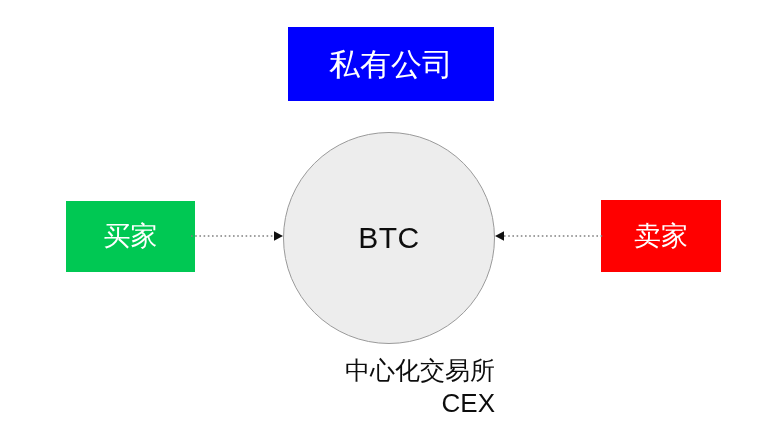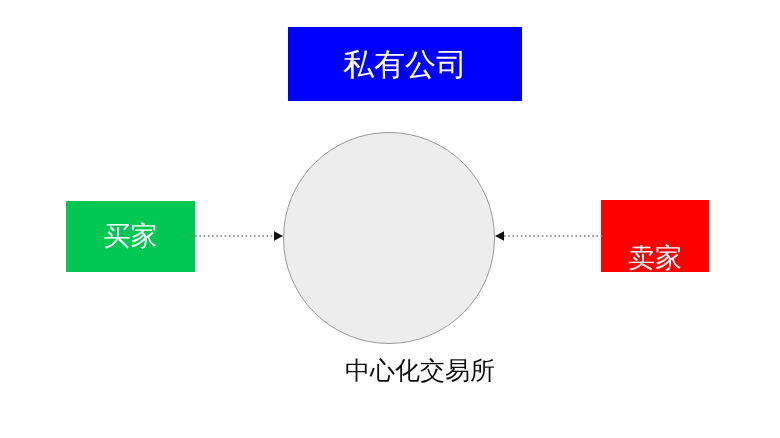--- a/index.html
+++ b/index.html
@@ -26,43 +26,42 @@
     justify-content: center;
     box-sizing: border-box;
     color: #ffffff;
     line-height: 1;
     white-space: nowrap;
   }
 
   #box-private {
     left: 288px;
     top: 27px;
-    width: 234px;
+    width: 206px;
     height: 74px;
     background: #0000ff;
     font-size: 31px;
   }
 
   #box-buyer {
     left: 66px;
     top: 201px;
     width: 129px;
     height: 71px;
     background: #00c853;
     font-size: 27px;
   }
 
   #box-seller {
     left: 601px;
     top: 200px;
-    width: 108px;
+    width: 120px;
     height: 72px;
     background: #ff0000;
     font-size: 27px;
-    align-items: flex-end;
   }
 
   
   #circle-cex {
     position: absolute;
     left: 283px;
     top: 132px;
     width: 212px;
     height: 212px;
     border-radius: 50%;
@@ -137,24 +136,26 @@
     <span>买家</span>
   </div>
 
   <div class="node-box" id="box-seller">
     <span>卖家</span>
   </div>
 
   <div id="circle-cex"></div>
 
   <div id="circle-labels">
+    <span class="coin">BTC</span>
   </div>
 
   <div id="caption-cex">
     <span>中心化交易所</span>
+    <span class="line2">CEX</span>
   </div>
 
   <svg class="connector" id="arrow-buyer-to-cex" viewBox="0 0 94 12" preserveAspectRatio="none">
     <line x1="0" y1="6" x2="83" y2="6" stroke="#808080" stroke-width="1.6" stroke-dasharray="1.6 2.6" stroke-linecap="butt"></line>
     <polygon points="83,1.2 92,6 83,10.8" fill="#111111"></polygon>
   </svg>
 
   <svg class="connector" id="arrow-seller-to-cex" viewBox="0 0 110 12" preserveAspectRatio="none">
     <line x1="11" y1="6" x2="110" y2="6" stroke="#808080" stroke-width="1.6" stroke-dasharray="1.6 2.6" stroke-linecap="butt"></line>
     <polygon points="11,1.2 2,6 11,10.8" fill="#111111"></polygon>

